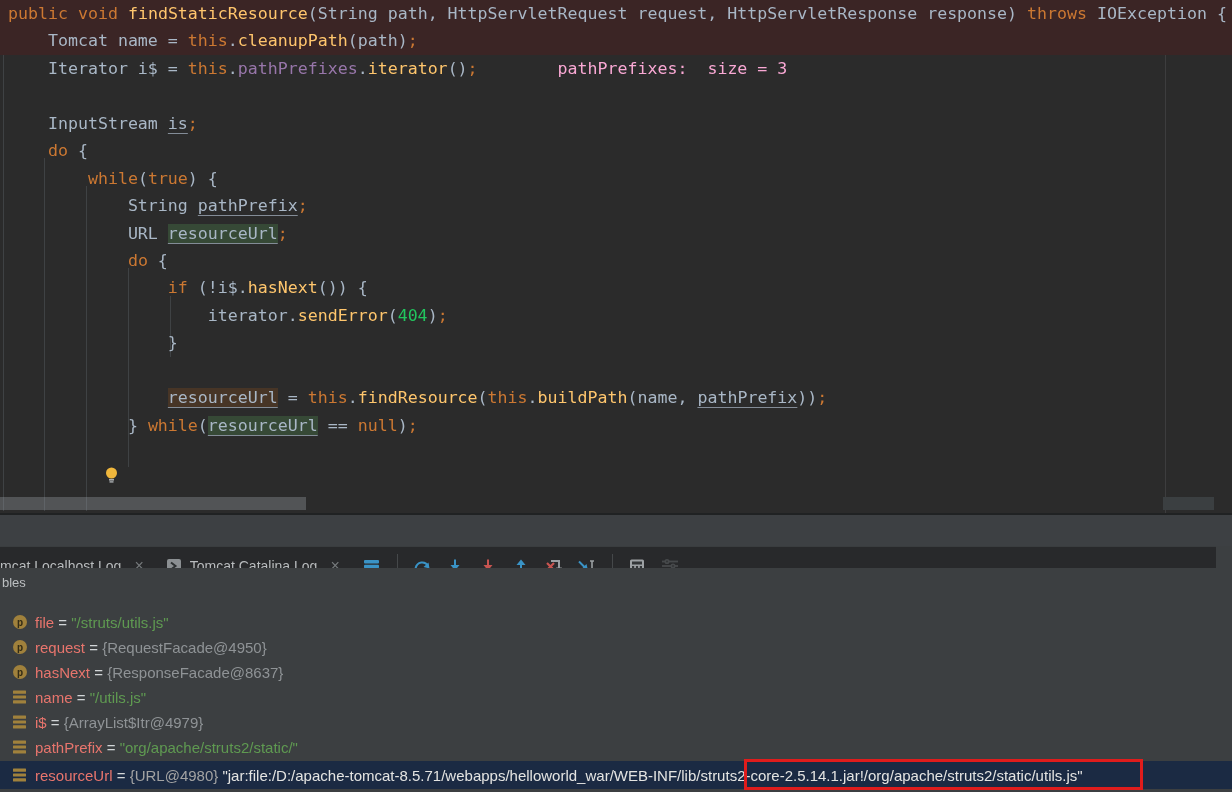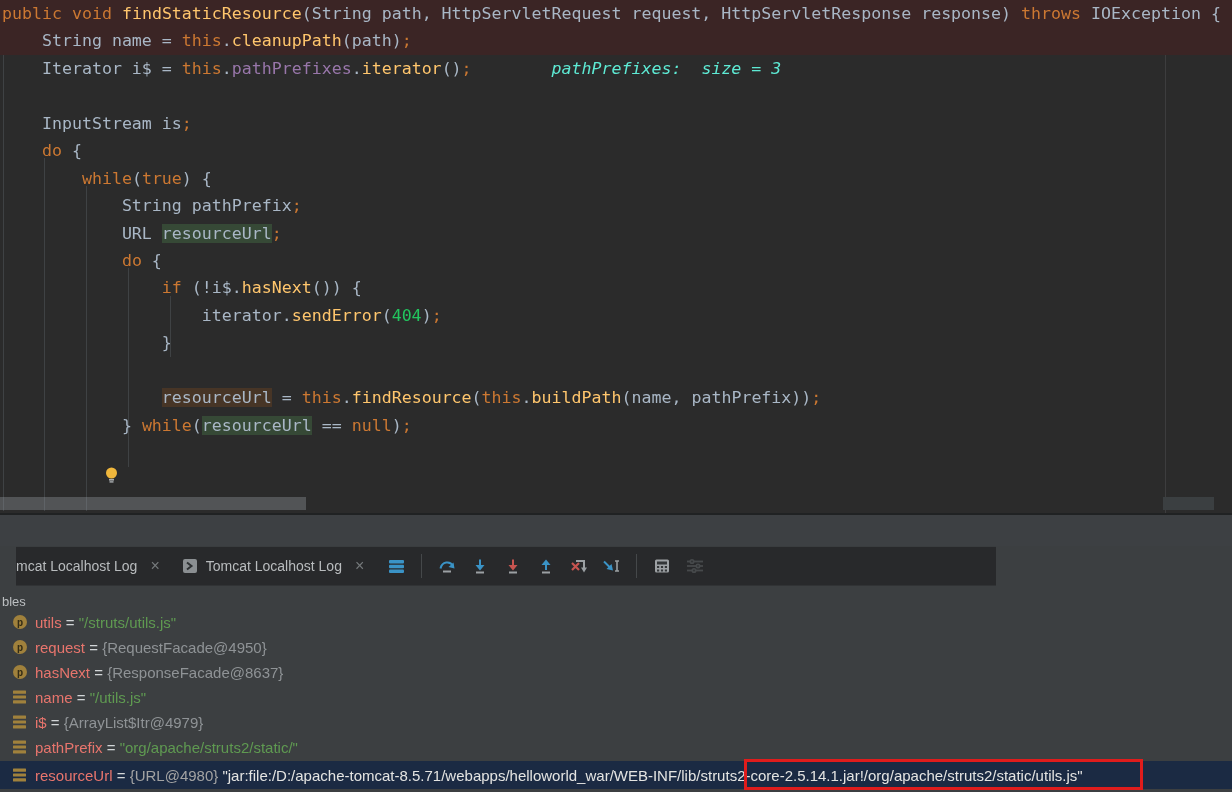--- a/index.html
+++ b/index.html
@@ -5,45 +5,45 @@
   html,body{margin:0;padding:0}
   body{width:1232px;height:792px;position:relative;overflow:hidden;background:#3c3f41;
        font-family:"Liberation Sans",sans-serif;}
 
   
   #editor{position:absolute;left:0;top:0;width:1232px;height:513px;background:#2b2b2b;overflow:hidden;}
   .guide{position:absolute;width:1px;background:#3f4244;z-index:1}
   .rmargin{position:absolute;width:1px;background:rgba(174,178,181,.14);z-index:1;top:0;height:513px}
   #code{position:absolute;left:2px;top:0;right:0;z-index:2}
   .code-line{height:27.45px;line-height:27.45px;white-space:pre;
-             font-family:"DejaVu Sans Mono",monospace;font-size:16.6px;margin-left:-2px;padding-left:2px}
+             font-family:"DejaVu Sans Mono",monospace;font-size:16.6px;margin-left:-2px;padding-left:8px}
   .bp{background:#3b2525}
   .c-p{color:#a9b7c6}.c-k{color:#cc7832}.c-m{color:#ffc66d}.c-f{color:#9876aa}
-  .c-n{color:#22c55e}.c-h{color:#5eead4;font-style:italic}
-  .c-u{text-decoration-color:rgba(169,183,198,.7);text-underline-offset:3.5px}
+  .c-n{color:#22c55e}.c-h{color:#f9a8d4;}
+  .c-u{text-decoration:underline;text-decoration-color:rgba(169,183,198,.7);text-underline-offset:3.5px}
   .c-hlg{background:#364936}.c-hlb{background:#473526}
   .hthumb{position:absolute;left:0;top:497px;width:306px;height:13px;background:rgba(166,172,176,.32);z-index:4}
   .hcorner{position:absolute;left:1163px;top:497px;width:51px;height:13px;background:#3b3f41;z-index:4}
   #bulb{position:absolute;left:104px;top:466px;z-index:5;width:15px;height:18px}
 
   
   #band{position:absolute;left:0;top:513px;width:1232px;height:33px;background:#3d4043;
         border-top:2px solid #202223;box-sizing:border-box}
-  #tabstrip{position:absolute;left:16px;top:546px;width:980px;height:40px;background:#28292b;
+  #tabstrip{position:absolute;left:0;top:546px;width:1216px;height:40px;background:#28292b;
             border-top:1px solid #3a3d3f;border-bottom:1px solid #313335;box-sizing:border-box;
             display:flex;align-items:center;font-size:14px;color:#b9bcbe}
   .dtab{display:flex;align-items:center;white-space:nowrap}
   .tclose{color:#75797b;font-size:16px;margin-left:13px;line-height:1}
   .cicon{display:inline-flex;margin-right:8px}
   .tbtn{display:inline-flex;align-items:center;justify-content:center;width:27px;height:26px;margin:0 3px}
   .tsep{width:1px;height:24px;background:#45484a;margin:0 8px}
   .dim{opacity:.55}
 
   
-  #varheader{position:absolute;left:0;top:587px;width:1232px;height:27px;background:#3c3f41;
+  #varheader{position:absolute;left:0;top:568px;width:1232px;height:27px;background:#3c3f41;
              color:#bcbfc1;font-size:13px}
   #varheader .hlabel{position:absolute;left:2px;top:7px}
   #varlist{position:absolute;left:0;top:614px;width:1232px;height:178px;background:#3c3f41;overflow:hidden}
   .vrow{position:absolute;left:0;width:100%;height:26px;display:flex;align-items:center;
         padding-left:12px;box-sizing:border-box;font-size:15px;white-space:nowrap}
   .vrow.sel{background:#1b2a43;height:28px}
   .vicon{width:16px;height:16px;margin-right:7px;display:inline-flex;flex:none}
   .vname{color:#e8756d}
   .veq{color:#d2d5d7;white-space:pre}
   .vref{color:#8f9396;white-space:pre}
@@ -58,21 +58,21 @@
 <div id="editor">
   <div class="guide" style="left:3px;top:27px;height:484px"></div>
   <div class="guide" style="left:44px;top:158px;height:353px"></div>
   <div class="guide" style="left:86px;top:186px;height:325px"></div>
   <div class="guide" style="left:128px;top:268px;height:199px"></div>
   <div class="guide" style="left:170px;top:296px;height:61px"></div>
   <div class="rmargin" style="left:1165px"></div>
 
   <div id="code">
       <div class="code-line bp"><span class="c-k">public</span><span class="c-p"> </span><span class="c-k">void</span><span class="c-p"> </span><span class="c-m">findStaticResource</span><span class="c-p">(String path, HttpServletRequest request, HttpServletResponse response) </span><span class="c-k">throws</span><span class="c-p"> IOException {</span></div>
-      <div class="code-line bp"><span class="c-p">    String name = </span><span class="c-k">this</span><span class="c-p">.</span><span class="c-m">cleanupPath</span><span class="c-p">(path)</span><span class="c-k">;</span></div>
+      <div class="code-line bp"><span class="c-p">    Tomcat name = </span><span class="c-k">this</span><span class="c-p">.</span><span class="c-m">cleanupPath</span><span class="c-p">(path)</span><span class="c-k">;</span></div>
       <div class="code-line"><span class="c-p">    Iterator i$ = </span><span class="c-k">this</span><span class="c-p">.</span><span class="c-f">pathPrefixes</span><span class="c-p">.</span><span class="c-m">iterator</span><span class="c-p">()</span><span class="c-k">;</span><span class="c-p">        </span><span class="c-h">pathPrefixes:  size = 3</span></div>
       <div class="code-line"></div>
       <div class="code-line"><span class="c-p">    InputStream </span><span class="c-p c-u">is</span><span class="c-k">;</span></div>
       <div class="code-line"><span class="c-p">    </span><span class="c-k">do</span><span class="c-p"> {</span></div>
       <div class="code-line"><span class="c-p">        </span><span class="c-k">while</span><span class="c-p">(</span><span class="c-k">true</span><span class="c-p">) {</span></div>
       <div class="code-line"><span class="c-p">            String </span><span class="c-p c-u">pathPrefix</span><span class="c-k">;</span></div>
       <div class="code-line"><span class="c-p">            URL </span><span class="c-p c-u c-hlg">resourceUrl</span><span class="c-k">;</span></div>
       <div class="code-line"><span class="c-p">            </span><span class="c-k">do</span><span class="c-p"> {</span></div>
       <div class="code-line"><span class="c-p">                </span><span class="c-k">if</span><span class="c-p"> (!i$.</span><span class="c-m">hasNext</span><span class="c-p">()) {</span></div>
       <div class="code-line"><span class="c-p">                    iterator.</span><span class="c-m">sendError</span><span class="c-p">(</span><span class="c-n">404</span><span class="c-p">)</span><span class="c-k">;</span></div>
@@ -101,21 +101,21 @@
     <span>mcat Localhost Log</span>
     <span class="tclose">×</span>
   </div>
   <div class="dtab" style="margin-left:22px">
     <span class="cicon">
       <svg width="16" height="16" viewBox="0 0 16 16">
           <rect x="1" y="1" width="14" height="14" rx="2" fill="#8b8f92"></rect>
           <path d="M5 4.5 L9.5 8 L5 11.5" fill="none" stroke="#2d3032" stroke-width="2"></path>
         </svg>
     </span>
-    <span>Tomcat Localhost Log</span>
+    <span>Tomcat Catalina Log</span>
     <span class="tclose">×</span>
   </div>
   <div style="width:16px"></div>
   <div id="dtoolbar" style="display:flex;align-items:center">
       <span class="tbtn">
         <svg width="18" height="16" viewBox="0 0 18 16">
           <rect x="1" y="2" width="15" height="3.4" rx="1" fill="#3a93c6"></rect>
           <rect x="1" y="6.8" width="15" height="3.4" rx="1" fill="#3a93c6"></rect>
           <rect x="1" y="11.6" width="15" height="3.4" rx="1" fill="#3a93c6"></rect>
         </svg>
@@ -199,21 +199,21 @@
   <span class="hlabel">bles</span>
 </div>
 <div id="varlist">
     <div class="vrow" style="top: -5px;">
       <span class="vicon">
         <svg width="16" height="16" viewBox="0 0 16 16">
           <circle cx="8" cy="8" r="7" fill="#a0813c"></circle>
           <text x="8" y="11.5" font-size="10" font-weight="bold" text-anchor="middle" fill="#332c16" font-family="Liberation Sans, sans-serif">p</text>
         </svg>
       </span>
-      <span class="vname">utils</span>
+      <span class="vname">file</span>
       <span class="veq"> = </span>
       <span class="vstr">"/struts/utils.js"</span>
     </div>
     <div class="vrow" style="top: 20px;">
       <span class="vicon">
         <svg width="16" height="16" viewBox="0 0 16 16">
           <circle cx="8" cy="8" r="7" fill="#a0813c"></circle>
           <text x="8" y="11.5" font-size="10" font-weight="bold" text-anchor="middle" fill="#332c16" font-family="Liberation Sans, sans-serif">p</text>
         </svg>
       </span>

